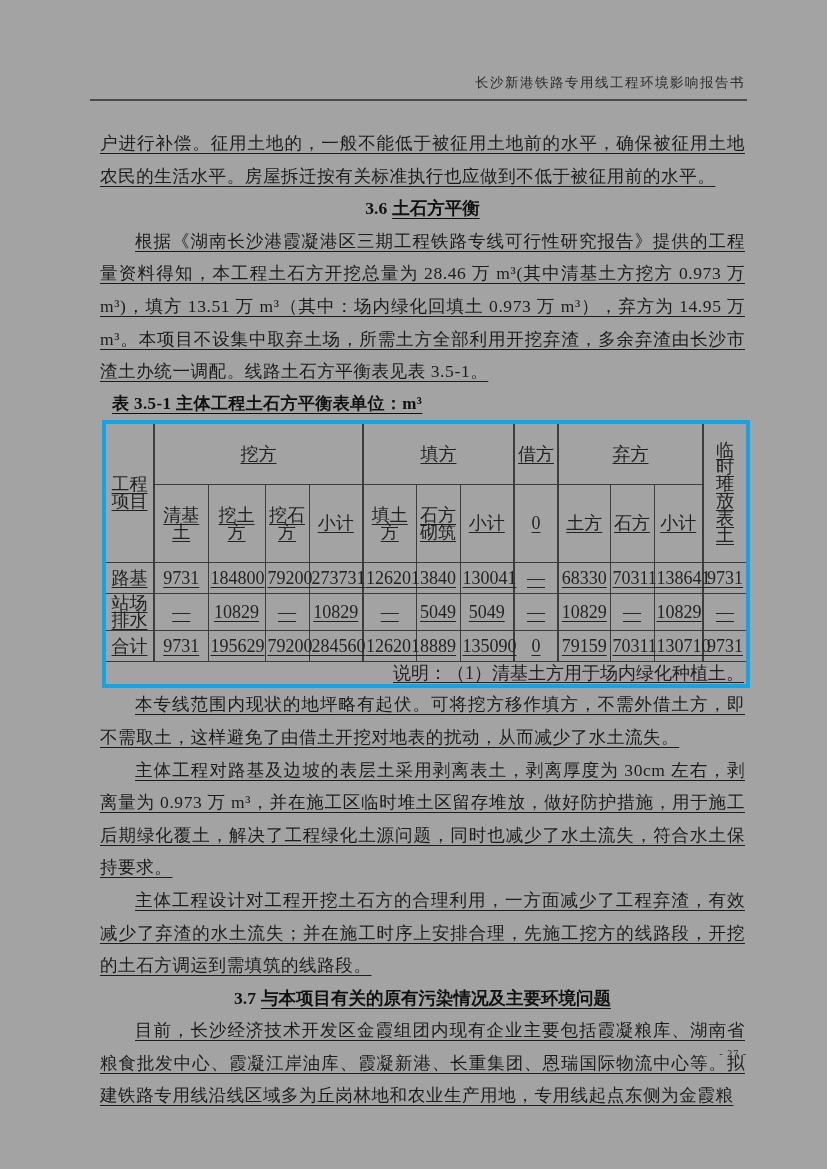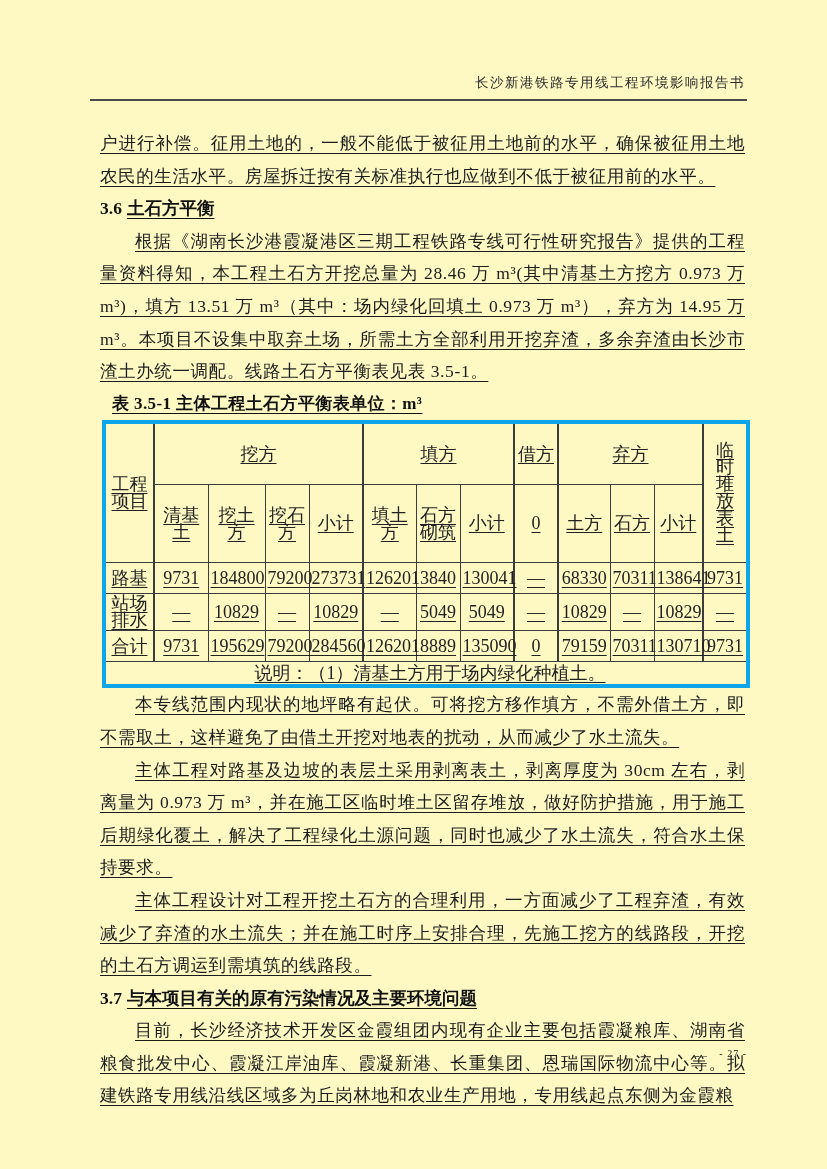--- a/index.html
+++ b/index.html
@@ -1,34 +1,34 @@
 <!DOCTYPE html>
 <html><head>
 <meta charset="utf-8">
 <style>
   html,body{margin:0;padding:0;background:#ffffff;}
   .page{
-    position:relative;width:827px;height:1169px;background:#fef9c3;
+    position:relative;width:827px;height:1169px;background:#a3a3a3;
     color:#1c1c1c;font-family:"Liberation Serif","DejaVu Serif",serif;
     overflow:hidden;
   }
   .pg-header{
     margin:0 80px 0 90px;padding:74px 2px 7px 0;
     text-align:right;font-size:13.5px;letter-spacing:1.5px;color:#2e2e2e;
     border-bottom:2px solid #4a4a4a;
   }
   .doc-body{margin:0 82px 16px 100px;}
   .para{
     margin:0;font-size:17.5px;letter-spacing:0.6px;line-height:32.6px;
     text-align:justify;color:#1c1c1c;
   }
   .first-para{margin-top:26px;}
   .u{text-decoration:underline;text-underline-offset:4px;text-decoration-thickness:1px;}
   .indent{text-indent:35px;}
-  .heading{margin:0;font-size:17.5px;line-height:32.6px;font-weight:bold;color:#111;}
+  .heading{margin:0;font-size:17.5px;line-height:32.6px;font-weight:bold;color:#111;text-align:center;}
   .hnum{font-weight:bold;font-family:"Liberation Serif","DejaVu Serif",serif;margin-right:5px;}
   .htitle{font-family:"Liberation Sans","DejaVu Sans",sans-serif;}
   .table-title{
     font-size:17px;line-height:32.6px;font-weight:bold;color:#111;
     padding-left:12px;letter-spacing:0.4px;
   }
   table.balance{
     border-collapse:collapse;table-layout:fixed;width:644px;margin-left:2px;
     font-size:18px;text-align:center;color:#222;
     border:4px solid #0ea5e9;
@@ -38,21 +38,21 @@
     text-decoration:underline;text-underline-offset:3px;text-decoration-thickness:1px;
     line-height:17px;
   }
   .balance .gb{border-left-width:2px;}
   .balance tr.hr1 td{height:28px;}
   .balance tr.hr2 td{height:38px;}
   .balance tr.dr1 td{height:28px;}
   .balance tr.dr2 td{height:34px;}
   .balance tr.dr3 td{height:28px;}
   .balance tr.note-row td{height:20px;}
-  .note-cell{text-align:center;padding-left:10px !important;}
+  .note-cell{text-align:right;padding-left:10px !important;}
   .temp-cell{padding:18px 8px !important;}
   .pg-footer{
     position:absolute;left:90px;right:80px;top:1048px;
     text-align:right;font-size:10px;color:#222;letter-spacing:1px;
   }
 </style>
 </head>
 <body>
 
 <div class="page">

